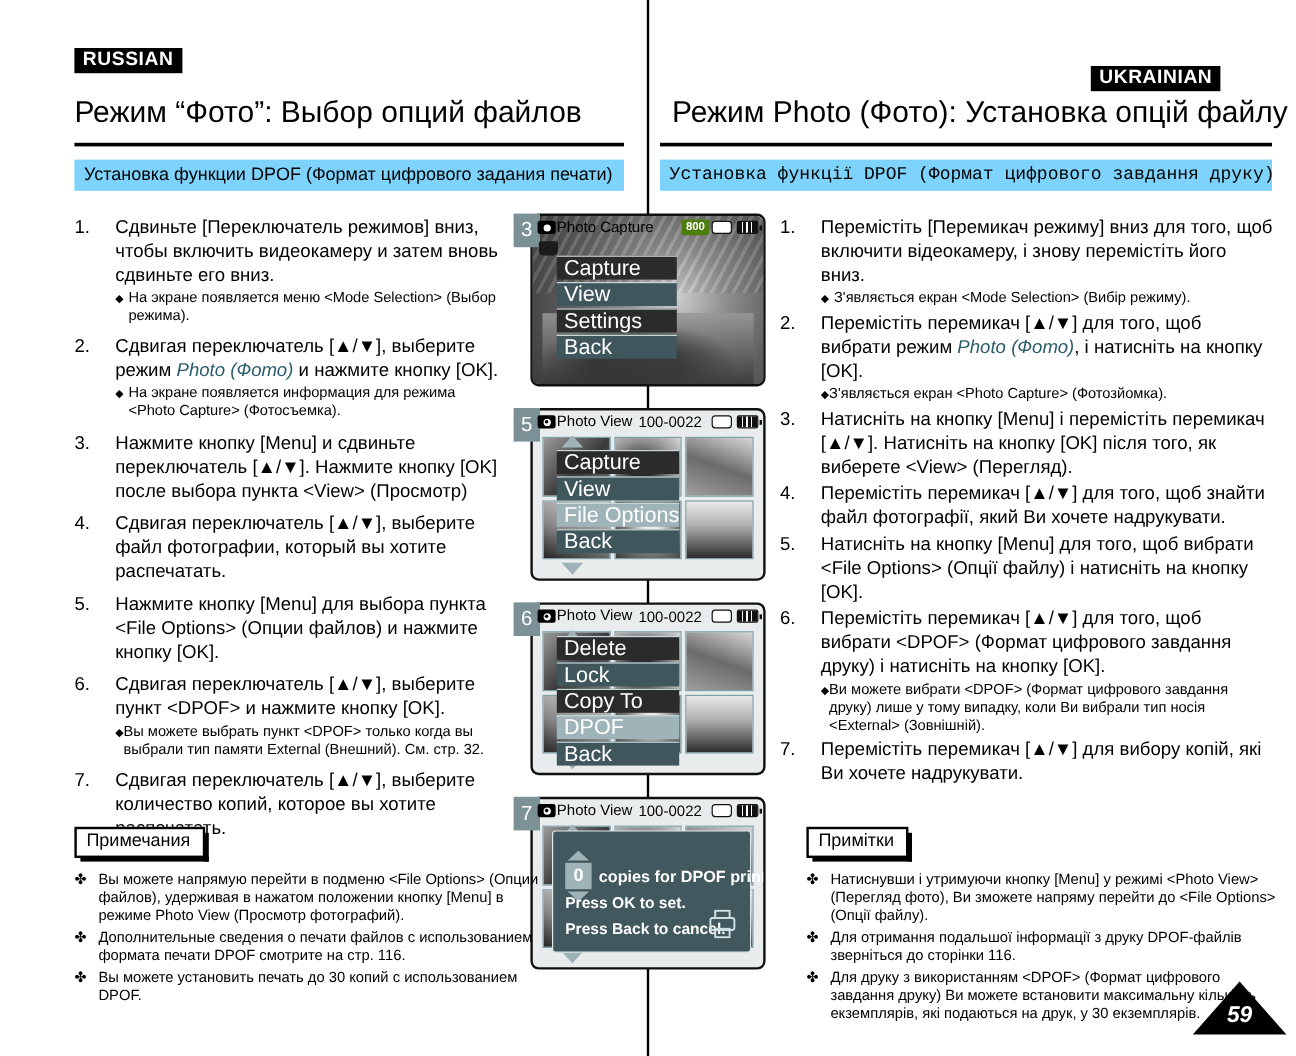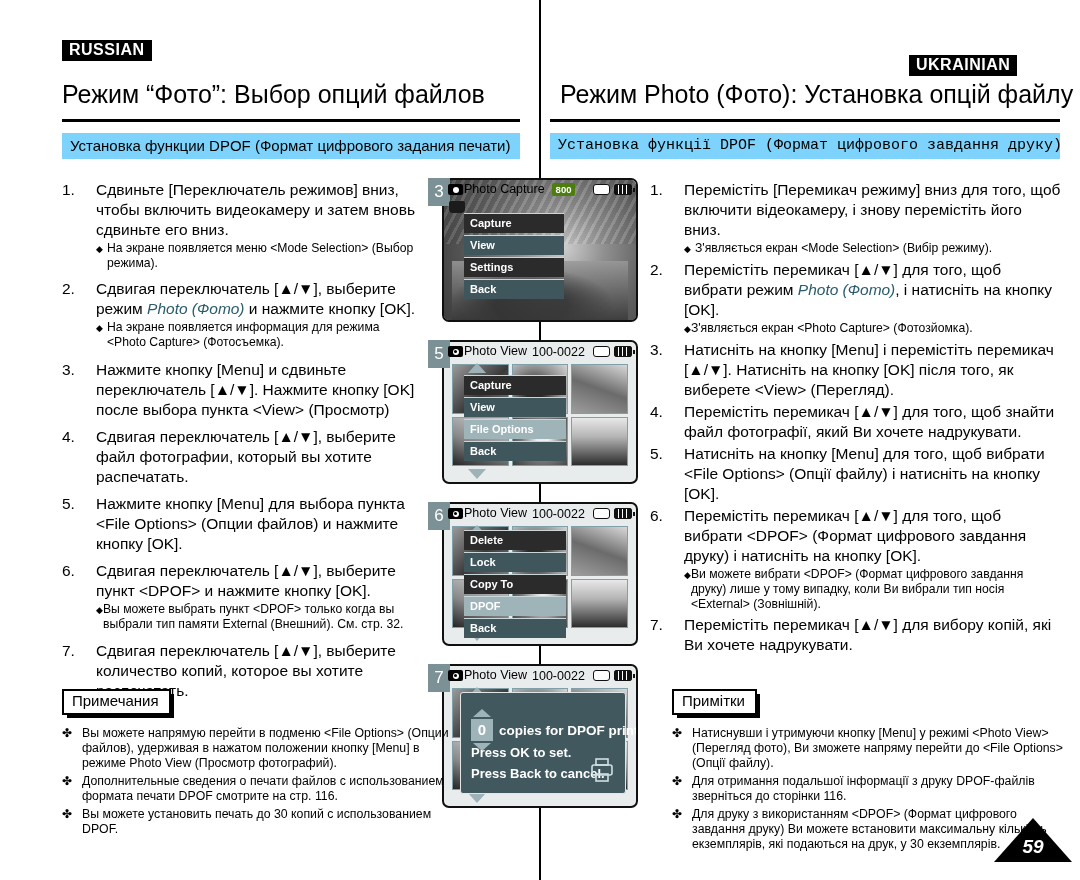--- a/index.html
+++ b/index.html
@@ -206,21 +206,21 @@
     margin-left: 5px;
     white-space: nowrap;
   }
   .lcd-res {
     background: #4d7c0f;
     color: #ffffff;
     font-size: 9.5px;
     font-weight: bold;
     padding: 1px 4px;
     border-radius: 2px;
-    margin-left: 7px;
+    margin-left: 23px;
   }
   .lcd-icons {
     margin-left: auto;
     display: flex;
     align-items: center;
     gap: 4px;
   }
   .card-icon {
     width: 17px; height: 11px;
     background: #ffffff;
@@ -322,22 +322,22 @@
   .menu {
     position: absolute;
     left: 20px;
     top: 33px;
     width: 100px;
     z-index: 6;
   }
   .menu.wide { width: 102px; }
   .menu-item {
     color: #ffffff;
-    font-size: 11px;
-    font-weight: bold;
+    font-size: 18px;
+    font-weight: normal;
     line-height: 19px;
     height: 19px;
     padding-left: 6px;
     margin-bottom: 2px;
     background: #3f565d;
     border-top: 1px solid #c9d7da;
     box-sizing: content-box;
     white-space: nowrap;
   }
   .menu-item.dark { background: #2b2b2b; }

